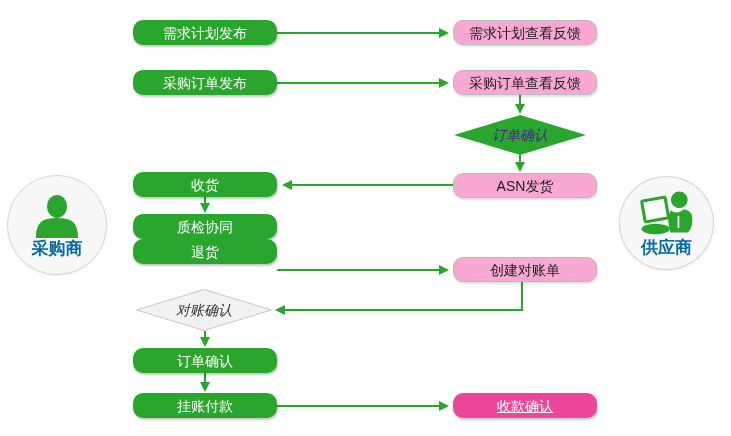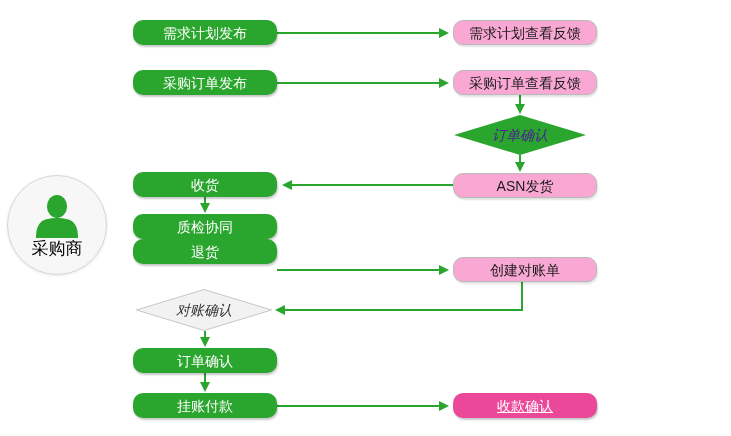--- a/index.html
+++ b/index.html
@@ -63,24 +63,25 @@
     display: flex;
     flex-direction: column;
     align-items: center;
     justify-content: center;
     box-shadow: 0 1px 3px rgba(0,0,0,0.08);
   }
   .actor-buyer { left: 7px; top: 175px; width: 100px; height: 100px; }
   .actor-supplier { left: 619px; top: 176px; width: 95px; height: 94px; }
   .actor-label {
     font-size: 17px;
-    color: #000000;
+    color: #0369a1;
     margin-top: 2px;
     line-height: 1;
     white-space: nowrap;
+    font-weight: bold;
   }
 </style>
 </head>
 <body>
 
 <div class="canvas">
 
   <svg class="edges" viewBox="0 0 731 436">
     <defs>
       <marker id="ah" markerUnits="userSpaceOnUse" markerWidth="10" markerHeight="10" viewBox="0 0 10 10" refX="7" refY="5" orient="auto">
@@ -104,20 +105,30 @@
   </svg>
 
   <div class="actor actor-buyer">
     <svg width="46" height="44" viewBox="0 0 48 46">
       <ellipse cx="24" cy="13" rx="10.5" ry="12" fill="#2aa52d"></ellipse>
       <path d="M2 46 Q2 29 13 26.5 Q18 25 24 25 Q30 25 35 26.5 Q46 29 46 46 Z" fill="#2aa52d"></path>
     </svg>
     <div class="actor-label">采购商</div>
   </div>
 
+  <div class="actor actor-supplier">
+    <svg width="58" height="46" viewBox="0 0 66 52">
+      <ellipse cx="20" cy="43" rx="16" ry="6" fill="#2aa52d"></ellipse>
+      <rect x="6" y="9" width="27" height="24" rx="1.5" fill="#ffffff" stroke="#2aa52d" stroke-width="3.5" transform="rotate(-10 19 21)"></rect>
+      <circle cx="47" cy="10" r="9.5" fill="#2aa52d"></circle>
+      <path d="M37 22 Q32 34 37 47 L57 47 Q64 39 61 26 Q57 21 52 21 Q45 27 37 22 Z" fill="#2aa52d"></path>
+      <rect x="45" y="28" width="2" height="14" fill="#f7f7f7"></rect>
+    </svg>
+    <div class="actor-label">供应商</div>
+  </div>
 
   <div class="node green" style="left:133px;top:20px;">需求计划发布</div>
   <div class="node green" style="left:133px;top:172px;">收货</div>
   <div class="node green" style="left:133px;top:70px;">采购订单发布</div>
   <div class="node green" style="left:133px;top:214px;">质检协同</div>
   <div class="node green" style="left:133px;top:239px;">退货</div>
   <div class="node green" style="left:133px;top:348px;">订单确认</div>
   <div class="node green" style="left:133px;top:393px;">挂账付款</div>
 
   <div class="node outline" style="left:453px;top:20px;">需求计划查看反馈</div>

